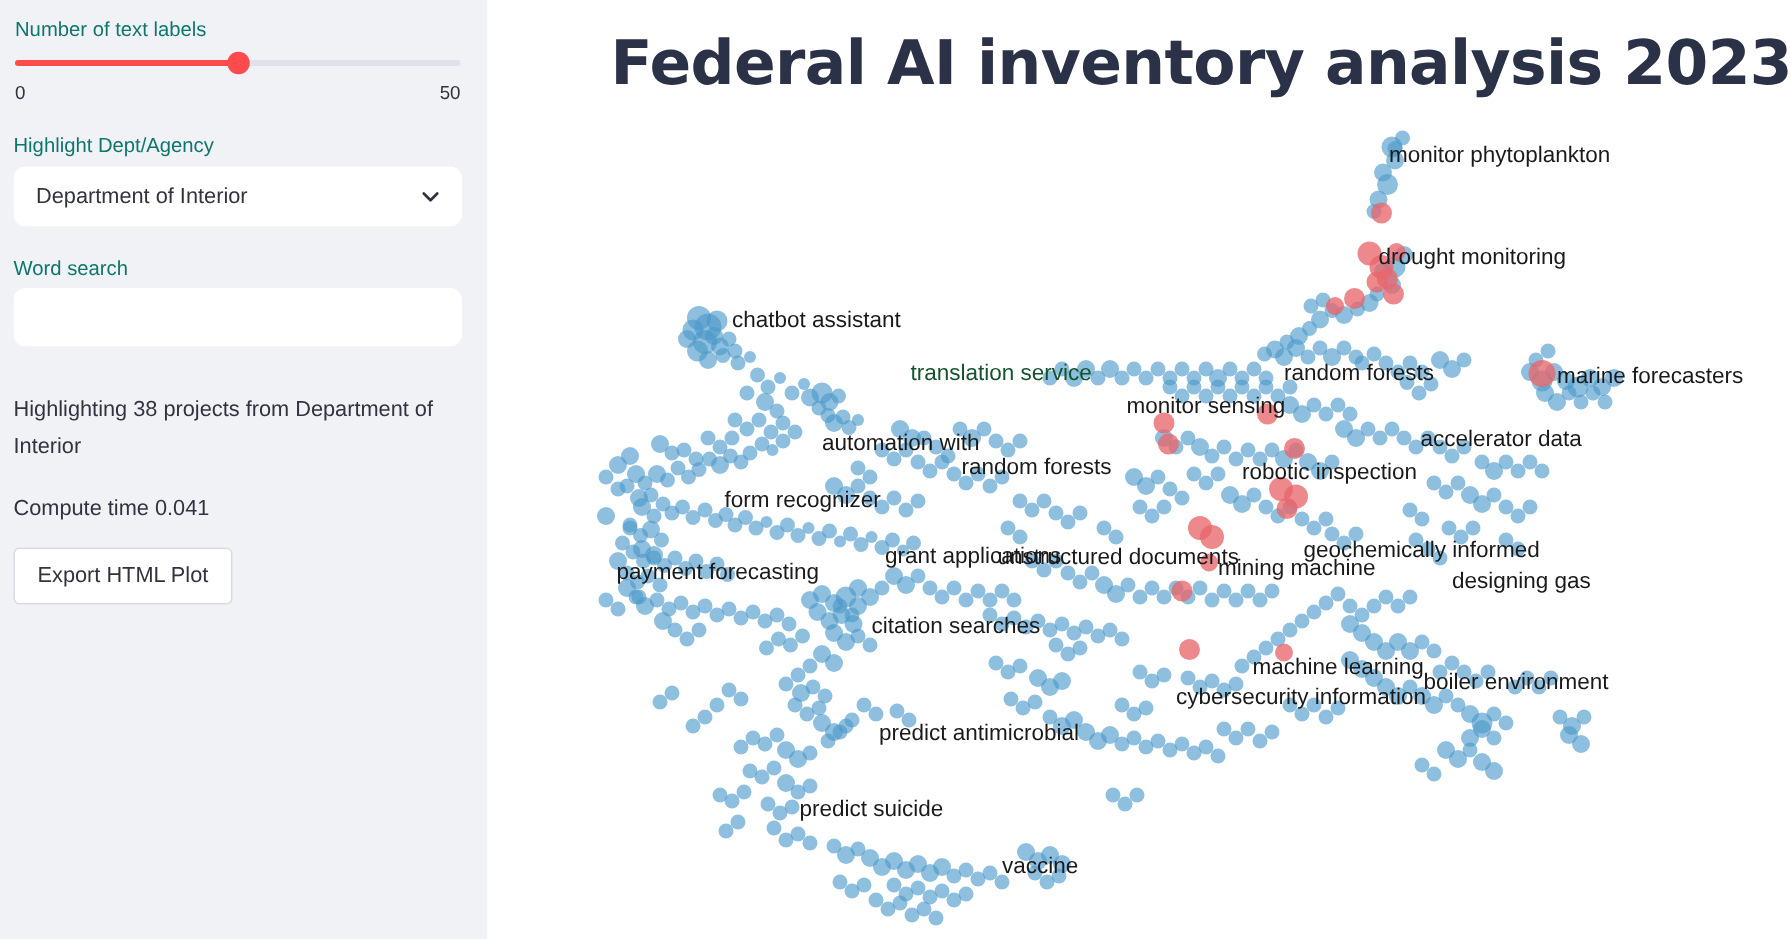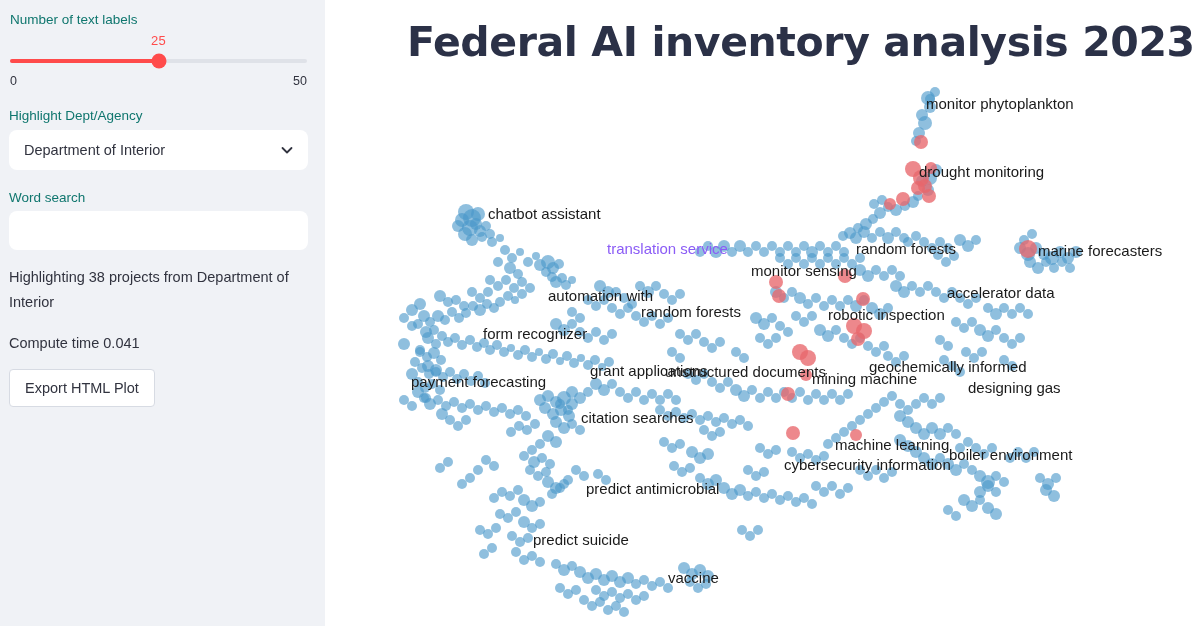--- a/index.html
+++ b/index.html
@@ -85,21 +85,21 @@
     padding: 0 12px 0 14px;
     font-size: 14.5px;
     color: #31333f;
     justify-content: space-between;
     cursor: pointer;
   }
   .chevron { width: 16px; height: 16px; flex: 0 0 16px; }
   .chevron svg { display: block; }
 
   
-  .input-block { margin-bottom: 15px; }
+  .input-block { margin-bottom: 30px; }
   .text-input {
     background: #ffffff;
     border: 1px solid transparent;
     border-radius: 8px;
     height: 39px;
     width: 100%;
     padding: 0 12px;
     font-size: 14.5px;
     font-family: "Liberation Sans", sans-serif;
     color: #31333f;
@@ -167,23 +167,20 @@
 </style>
 </head>
 <body>
 
 <div id="app">
 
   <aside id="sidebar">
 
     <div class="slider-block">
       <div class="widget-label">Number of text labels</div>
-      <div class="slider-value-row">
-        <span class="slider-value" style="left: 50%;">25</span>
-      </div>
       <div class="slider-track-wrap">
         <div class="slider-track"></div>
         <div class="slider-fill" style="width: 50%;"></div>
         <div class="slider-thumb" style="left: 50%;"></div>
       </div>
       <div class="slider-ends">
         <span>0</span>
         <span>50</span>
       </div>
     </div>
@@ -858,21 +855,21 @@
           <circle cx="451" cy="282" r="7" fill="#e8676b" fill-opacity="0.78"></circle>
           <circle cx="463" cy="394" r="7" fill="#e8676b" fill-opacity="0.78"></circle>
           <circle cx="468" cy="433" r="7" fill="#e8676b" fill-opacity="0.78"></circle>
           <circle cx="531" cy="435" r="6" fill="#e8676b" fill-opacity="0.78"></circle>
           <circle cx="481" cy="375" r="6" fill="#e8676b" fill-opacity="0.78"></circle>
         </svg>
       <div class="label-layer" id="label-layer">
           <div class="pt-label" style="left: 601px; top: 96px; color: rgb(26, 26, 26);">monitor phytoplankton</div>
           <div class="pt-label" style="left: 594px; top: 164px; color: rgb(26, 26, 26);">drought monitoring</div>
           <div class="pt-label" style="left: 163px; top: 206px; color: rgb(26, 26, 26);">chatbot assistant</div>
-          <div class="pt-label" style="left: 282px; top: 241px; color: #8b5cf6;">translation service</div>
+          <div class="pt-label" style="left: 282px; top: 241px; color: #14532d;">translation service</div>
           <div class="pt-label" style="left: 531px; top: 241px; color: rgb(26, 26, 26);">random forests</div>
           <div class="pt-label" style="left: 713px; top: 243px; color: rgb(26, 26, 26);">marine forecasters</div>
           <div class="pt-label" style="left: 426px; top: 263px; color: rgb(26, 26, 26);">monitor sensing</div>
           <div class="pt-label" style="left: 622px; top: 285px; color: rgb(26, 26, 26);">accelerator data</div>
           <div class="pt-label" style="left: 223px; top: 288px; color: rgb(26, 26, 26);">automation with</div>
           <div class="pt-label" style="left: 503px; top: 307px; color: rgb(26, 26, 26);">robotic inspection</div>
           <div class="pt-label" style="left: 316px; top: 304px; color: rgb(26, 26, 26);">random forests</div>
           <div class="pt-label" style="left: 158px; top: 326px; color: rgb(26, 26, 26);">form recognizer</div>
           <div class="pt-label" style="left: 265px; top: 363px; color: rgb(26, 26, 26);">grant applications</div>
           <div class="pt-label" style="left: 340px; top: 364px; color: rgb(26, 26, 26);">unstructured documents</div>

